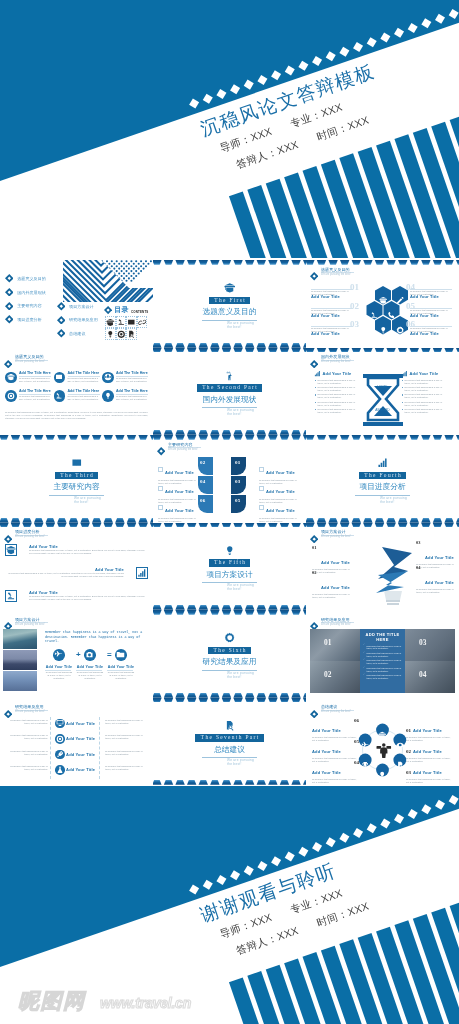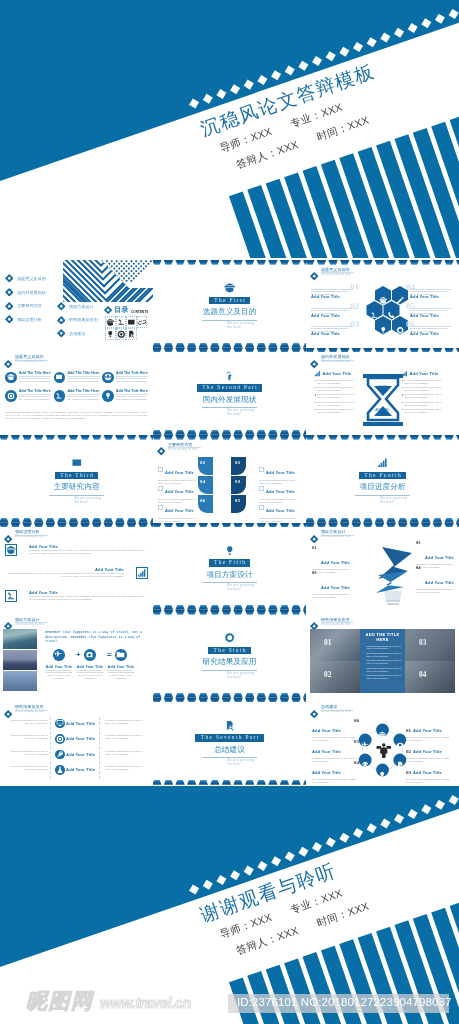--- a/index.html
+++ b/index.html
@@ -156,21 +156,21 @@
   
   .ccsvg{position:absolute;left:0;top:0;}
   .cc-ic{position:absolute;}
   .cc-tx{position:absolute;width:47px;}
   .cc-n{font-size:5px;color:#2b2b2b;margin-right:2px;}
   .cc-nr{margin-left:2px;margin-right:0;float:right;}
   .cc-tx .lorem{margin-top:.8px;clear:both;}
 
   
   .footer{position:absolute;left:0;top:983px;width:459px;height:41px;overflow:hidden;pointer-events:none;}
-  .wm-logo{position:absolute;left:26px;top:7px;font-size:21px;font-weight:bold;font-style:italic;
+  .wm-logo{position:absolute;left:18px;top:7px;font-size:21px;font-weight:bold;font-style:italic;
       color:transparent;-webkit-text-stroke:1.1px #d6d6d6;letter-spacing:1.5px;line-height:22px;}
   .wm-url{position:absolute;left:100px;top:13px;font-size:14px;font-style:italic;font-weight:bold;
       color:transparent;-webkit-text-stroke:1.1px #dcdcdc;letter-spacing:-.2px;line-height:14px;}
   .idbar{position:absolute;left:228px;top:10.7px;width:221px;height:19px;background:rgba(210,210,210,.72);}
   .idbar span{position:absolute;left:9px;top:2.6px;font-size:11.5px;color:#fff;letter-spacing:.1px;white-space:nowrap;}
 </style>
 </head>
 <body>
 
 <div class="page">
@@ -1666,17 +1666,14 @@
       </div>
       <div class="crow crow2">
         <span>答辩人：XXX</span>
         <span>时间：XXX</span>
       </div>
     </div>
   </div>
   <div class="footer">
     <div class="wm-logo">昵图网</div>
     <div class="wm-url">www.travel.cn</div>
-    <div class="idbar">
-      <span>ID:2376101 NO:20180127223904798037</span>
-    </div>
   </div>
 </div>
 
 </body></html>

